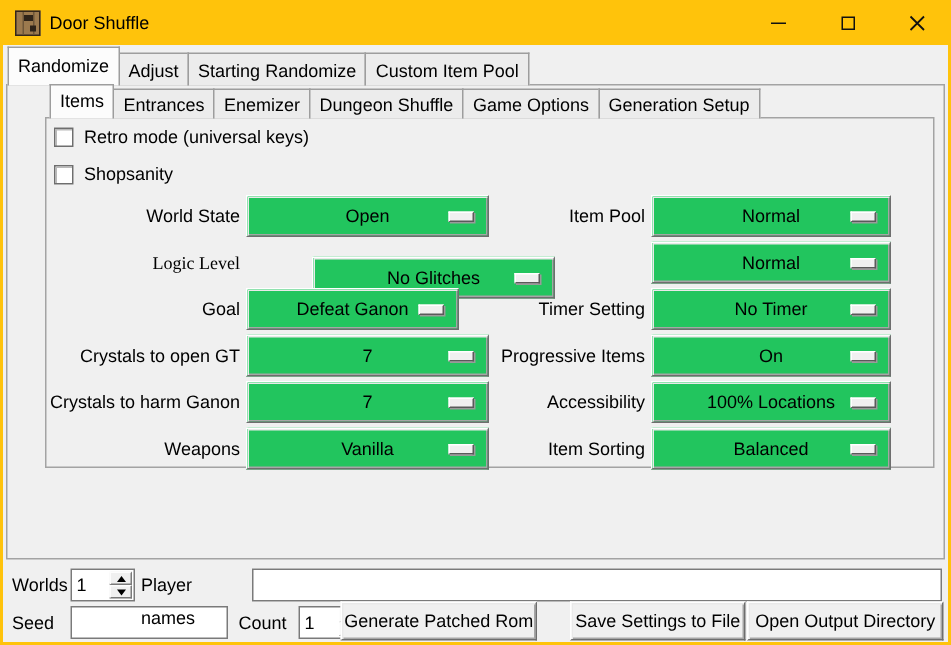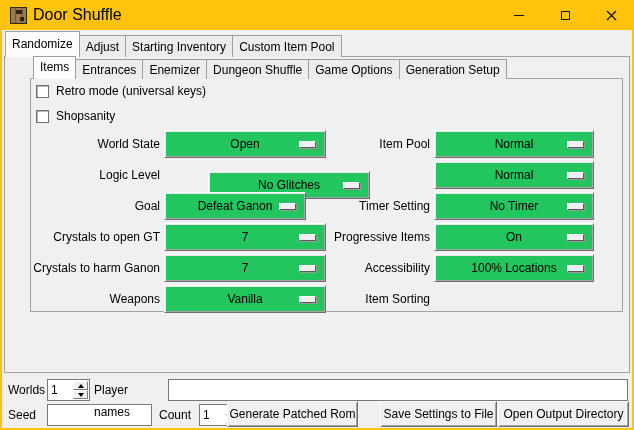--- a/index.html
+++ b/index.html
@@ -13,21 +13,21 @@
   
   .titlebar { position:absolute; left:0; top:0; width:634px; height:30px; background:#ffc30b; }
   .app-icon {
     position:absolute; left:10px; top:7px; width:17px; height:17px;
     background:#9c7a4e; border:1px solid #33261a;
   }
   .app-icon .plank { position:absolute; left:4px; top:0; width:1px; height:15px; background:#6e5638; }
   .app-icon .plank2 { position:absolute; right:3px; top:0; width:1px; height:15px; background:#6e5638; }
   .app-icon .mark { position:absolute; left:5px; top:2px; width:6px; height:4px; background:#2e2318; }
   .app-icon .mark2 { position:absolute; right:2px; bottom:2px; width:4px; height:4px; background:#2e2318; }
-  .window-title { position:absolute; left:33px; top:0; height:19px; line-height:30px; font-size:16px; }
+  .window-title { position:absolute; left:33px; top:0; height:19px; line-height:30px; font-size:12px; }
   .caption-buttons { position:absolute; right:0; top:0; height:30px; display:flex; }
   .cap-btn { width:46px; height:30px; display:flex; align-items:center; justify-content:center; }
   .min-glyph { width:10px; height:1px; background:#111; }
   .max-glyph { width:9px; height:9px; border:1px solid #111; }
   
   .content { position:absolute; left:2px; top:30px; width:630px; height:398px; background:#f0f0f0; }
   .pane { position:absolute; background:#f0f0f0; border:1px solid #a3a3a3; z-index:1; }
   .outer-pane { left:4px; top:56px; width:626px; height:317px; }
   .inner-pane { left:30px; top:78px; width:593px; height:234px; }
   .tabrow { position:absolute; display:flex; align-items:flex-end; z-index:2; }
@@ -122,21 +122,21 @@
   </div>
 
   <div class="content"></div>
 
   <div class="pane outer-pane"></div>
   <div class="pane inner-pane"></div>
 
   <div class="tabrow tabrow-outer">
     <div class="tab sel">Randomize</div>
     <div class="tab">Adjust</div>
-    <div class="tab">Starting Inventory</div>
+    <div class="tab">Starting Randomize</div>
     <div class="tab">Custom Item Pool</div>
   </div>
 
   <div class="tabrow tabrow-inner">
     <div class="tab sel">Items</div>
     <div class="tab">Entrances</div>
     <div class="tab">Enemizer</div>
     <div class="tab">Dungeon Shuffle</div>
     <div class="tab">Game Options</div>
     <div class="tab">Generation Setup</div>
@@ -150,21 +150,21 @@
     <span class="checkbox"></span>
     <span class="check-label">Retro mode (universal keys)</span>
   </div>
 
   <div class="fieldlabel" style="left:8px; top:130px; width:152px;">World State</div>
   <div class="dropdown" style="left:164px; top:130px; width:162px;">
     <span>Open</span>
     <span class="dd-indicator"></span>
   </div>
 
-  <div class="fieldlabel" style="left:8px; top:161px; width:152px;">Logic Level</div>
+  <div class="fieldlabel" style="left:8px; top:161px; width:152px;font-family:Liberation Serif, serif;">Logic Level</div>
   <div class="dropdown" style="left:164px; top:171px; width:162px;margin-left:44px;">
     <span>No Glitches</span>
     <span class="dd-indicator"></span>
   </div>
 
   <div class="fieldlabel" style="left:8px; top:192px; width:152px;">Goal</div>
   <div class="dropdown" style="left:164px; top:192px; width:142px;">
     <span>Defeat Ganon</span>
     <span class="dd-indicator"></span>
   </div>
@@ -210,20 +210,24 @@
     <span class="dd-indicator"></span>
   </div>
 
   <div class="fieldlabel" style="left:270px; top:254px; width:160px;text-align:right;">Accessibility</div>
   <div class="dropdown" style="left:434px; top:254px; width:160px;">
     <span>100% Locations</span>
     <span class="dd-indicator"></span>
   </div>
 
   <div class="fieldlabel" style="left:270px; top:285px; width:160px;">Item Sorting</div>
+  <div class="dropdown" style="left:434px; top:285px; width:160px;">
+    <span>Balanced</span>
+    <span class="dd-indicator"></span>
+  </div>
 
   <div class="fieldlabel" style="left:8px; top:379px; width:38px; height:22px; line-height:22px; text-align:left;">Worlds</div>
   <div class="spinbox" style="left:47px; top:379px; width:43px; height:22px;">
     <input class="spin-input" value="1" style="">
     <div class="spin-btns">
       <div class="spin-btn">
           <div class="tri-up"></div>
         </div>
       <div class="spin-btn">
           <div class="tri-down"></div>

